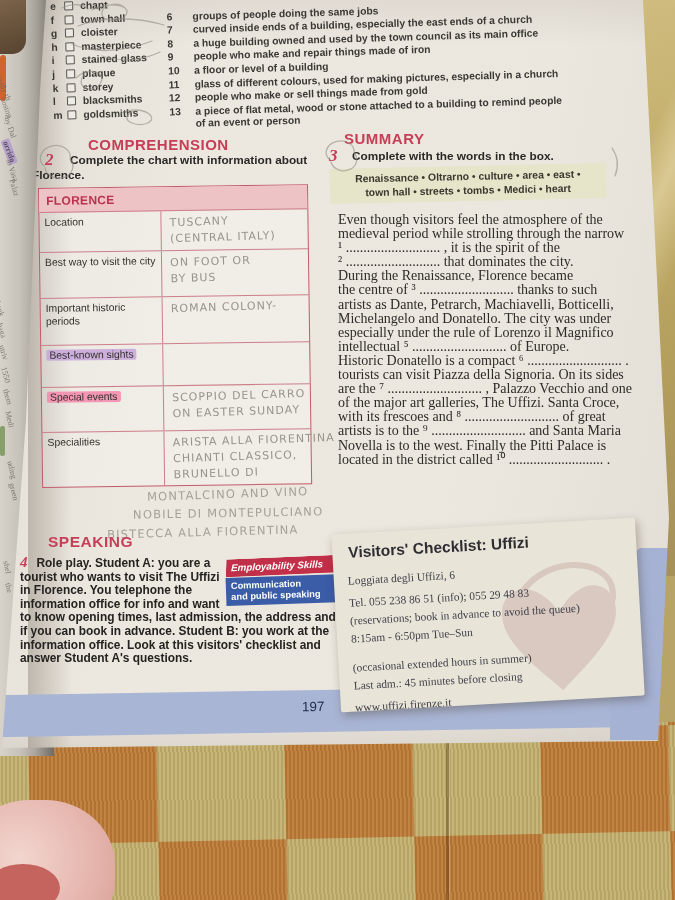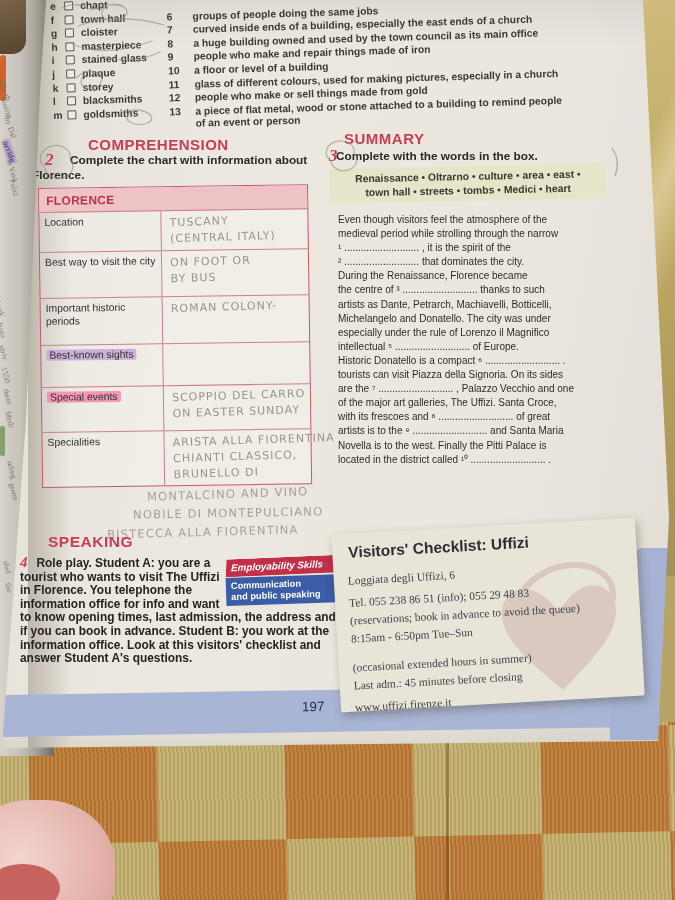--- a/index.html
+++ b/index.html
@@ -89,22 +89,22 @@
   .hw{font-family:"DejaVu Sans",sans-serif;font-size:11px;color:#98948c;letter-spacing:1px;
     line-height:16px;white-space:nowrap;transform:rotate(-1deg);transform-origin:left top;}
   .hw-line{position:absolute;font-family:"DejaVu Sans",sans-serif;font-size:11.5px;color:#98948c;
     letter-spacing:1.2px;white-space:nowrap;opacity:.85;}
 
   
   #wordbox{position:absolute;left:330px;top:166px;width:276px;padding:4px 2px;background:#e6e4c9;
     transform:rotate(-1.2deg);text-align:center;}
   .wordbox-line{font-size:10.4px;font-weight:700;color:#3a382f;line-height:13.5px;}
   #summary-para{position:absolute;left:322px;top:213px;width:300px;}
-  .sum-line{font-size:10px;font-weight:500;color:#2e2c28;line-height:14.1px;white-space:nowrap;
-    font-family:Liberation Sans, sans-serif;padding-left:16px;}
+  .sum-line{font-size:14px;font-weight:500;color:#2e2c28;line-height:14.1px;white-space:nowrap;
+    font-family:Liberation Serif, serif;padding-left:16px;}
 
   
   #speaking-block{position:absolute;left:20px;top:556px;width:324px;font-size:11.9px;font-weight:700;
     color:#252320;line-height:13.6px;}
   #speaking-badge{float:right;width:118px;margin:1px 0 3px 6px;}
   #badge-ribbon{background:#c22f48;color:#fff;font-size:9.8px;font-style:italic;font-weight:800;
     padding:2px 5px;white-space:nowrap;transform:rotate(-2.5deg) skewX(-4deg);
     clip-path:polygon(0 0,100% 0,95% 100%,0 100%);}
   #badge-blue{background:#3b5ca6;color:#fff;font-size:9.3px;font-weight:700;line-height:10.8px;
     padding:3px 5px;margin-top:1px;transform:rotate(-2deg);}
@@ -296,21 +296,21 @@
         </div>
     </div>
     <div id="hw-overflow" data-name="handwritten-overflow-answers">
         <div class="hw-line" data-name="handwritten-overflow-line" style="left: 147px; top: 487px; transform: rotate(-2deg);">MONTALCINO AND VINO</div>
         <div class="hw-line" data-name="handwritten-overflow-line" style="left: 133px; top: 506px; transform: rotate(-1deg);">NOBILE DI MONTEPULCIANO</div>
         <div class="hw-line" data-name="handwritten-overflow-line" style="left: 107px; top: 525px; transform: rotate(-1.5deg);">BISTECCA ALLA FIORENTINA</div>
       </div>
 
     <div class="section-heading" style="left:344px;top:130px;" data-name="summary-heading">SUMMARY</div>
     <div class="exnum" style="left:329px;top:146px;" data-name="exercise-3-number">3</div>
-    <div class="instr" style="left:336px;top:149px;width:260px;" data-name="exercise-3-instruction">Complete with the words in the box.</div>
+    <div class="instr" style="left:352px;top:149px;width:260px;" data-name="exercise-3-instruction">Complete with the words in the box.</div>
     <div id="wordbox" data-name="summary-word-box">
         <div class="wordbox-line" data-name="word-box-line">Renaissance • Oltrarno • culture • area • east •</div>
         <div class="wordbox-line" data-name="word-box-line">town hall • streets • tombs • Medici • heart</div>
       </div>
     <div id="summary-para" data-name="summary-gapfill-paragraph">
         <div class="sum-line" data-name="summary-line">Even though visitors feel the atmosphere of the</div>
         <div class="sum-line" data-name="summary-line">medieval period while strolling through the narrow</div>
         <div class="sum-line" data-name="summary-line">¹ ........................... , it is the spirit of the</div>
         <div class="sum-line" data-name="summary-line">² ........................... that dominates the city.</div>
         <div class="sum-line" data-name="summary-line">During the Renaissance, Florence became</div>

